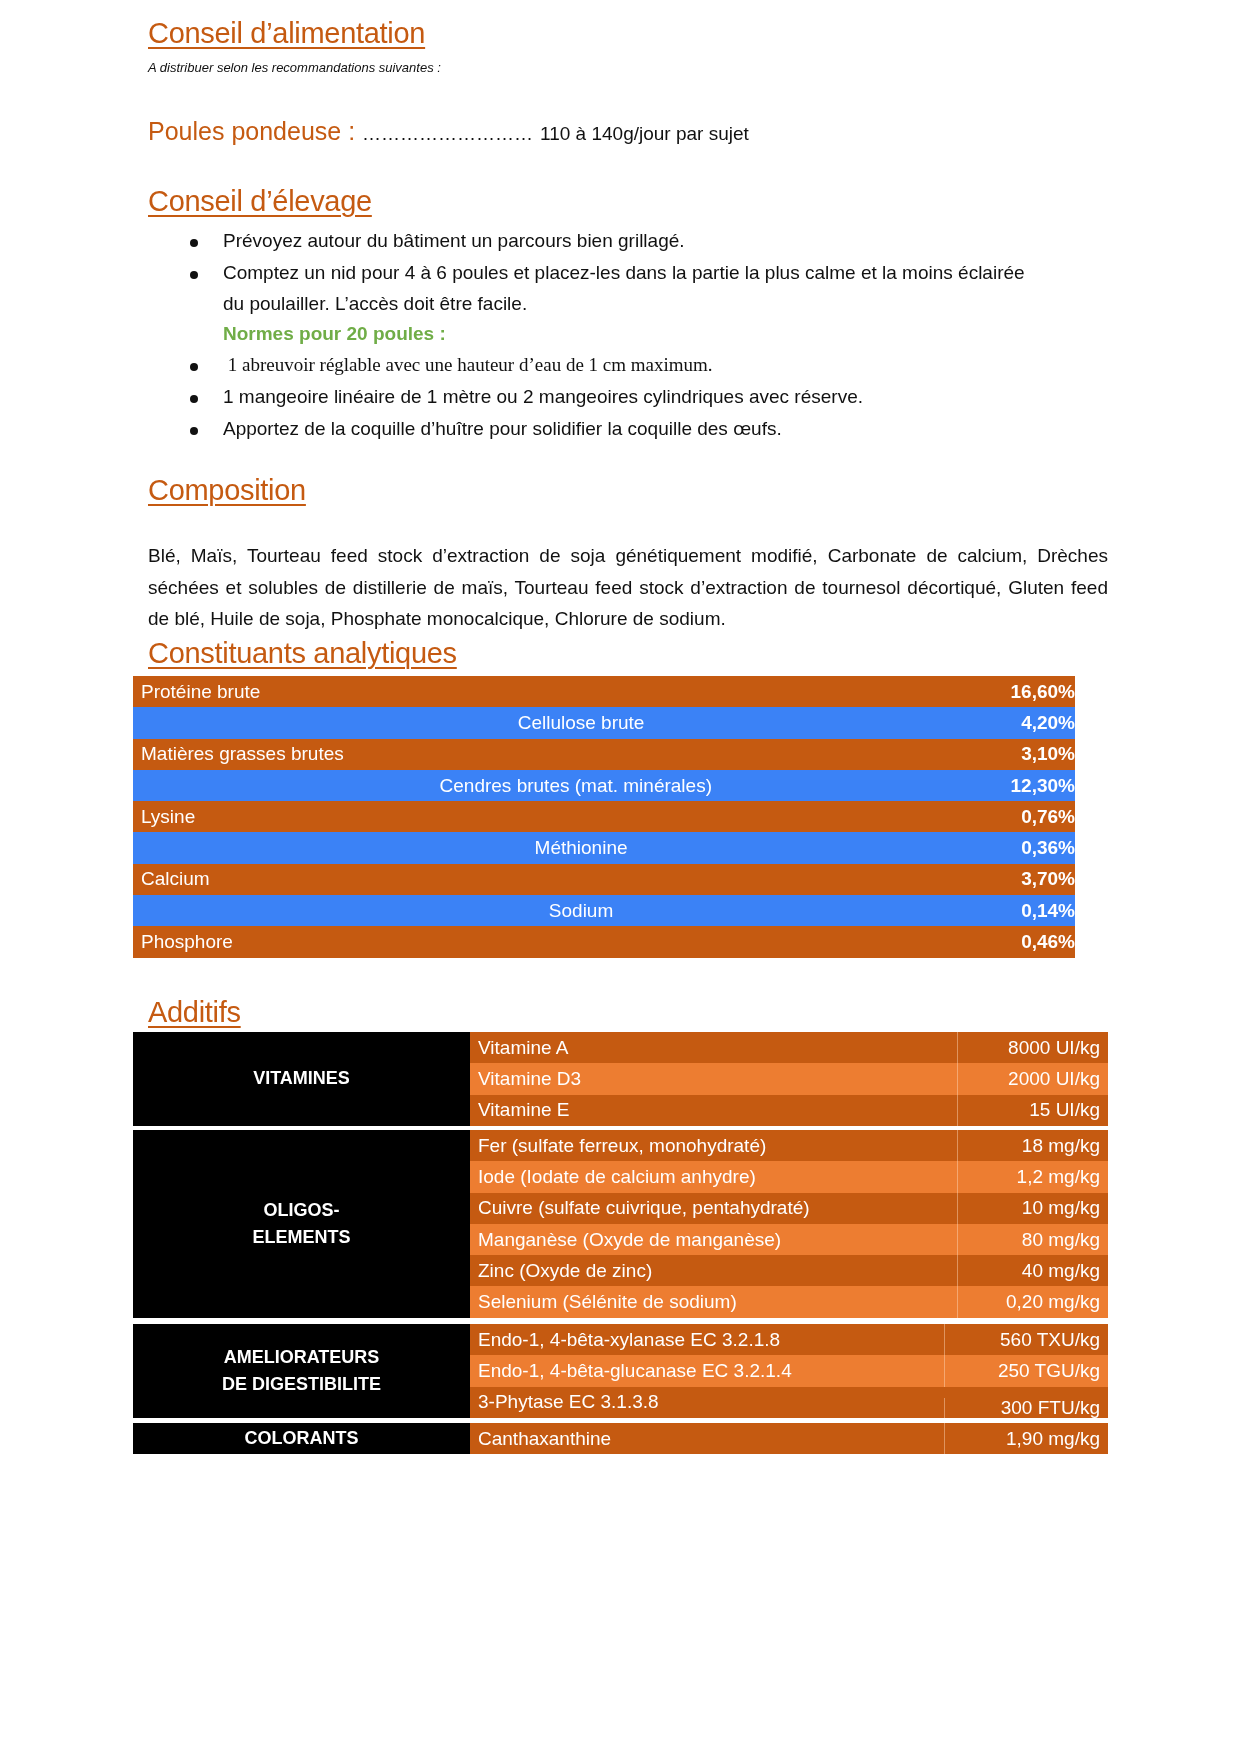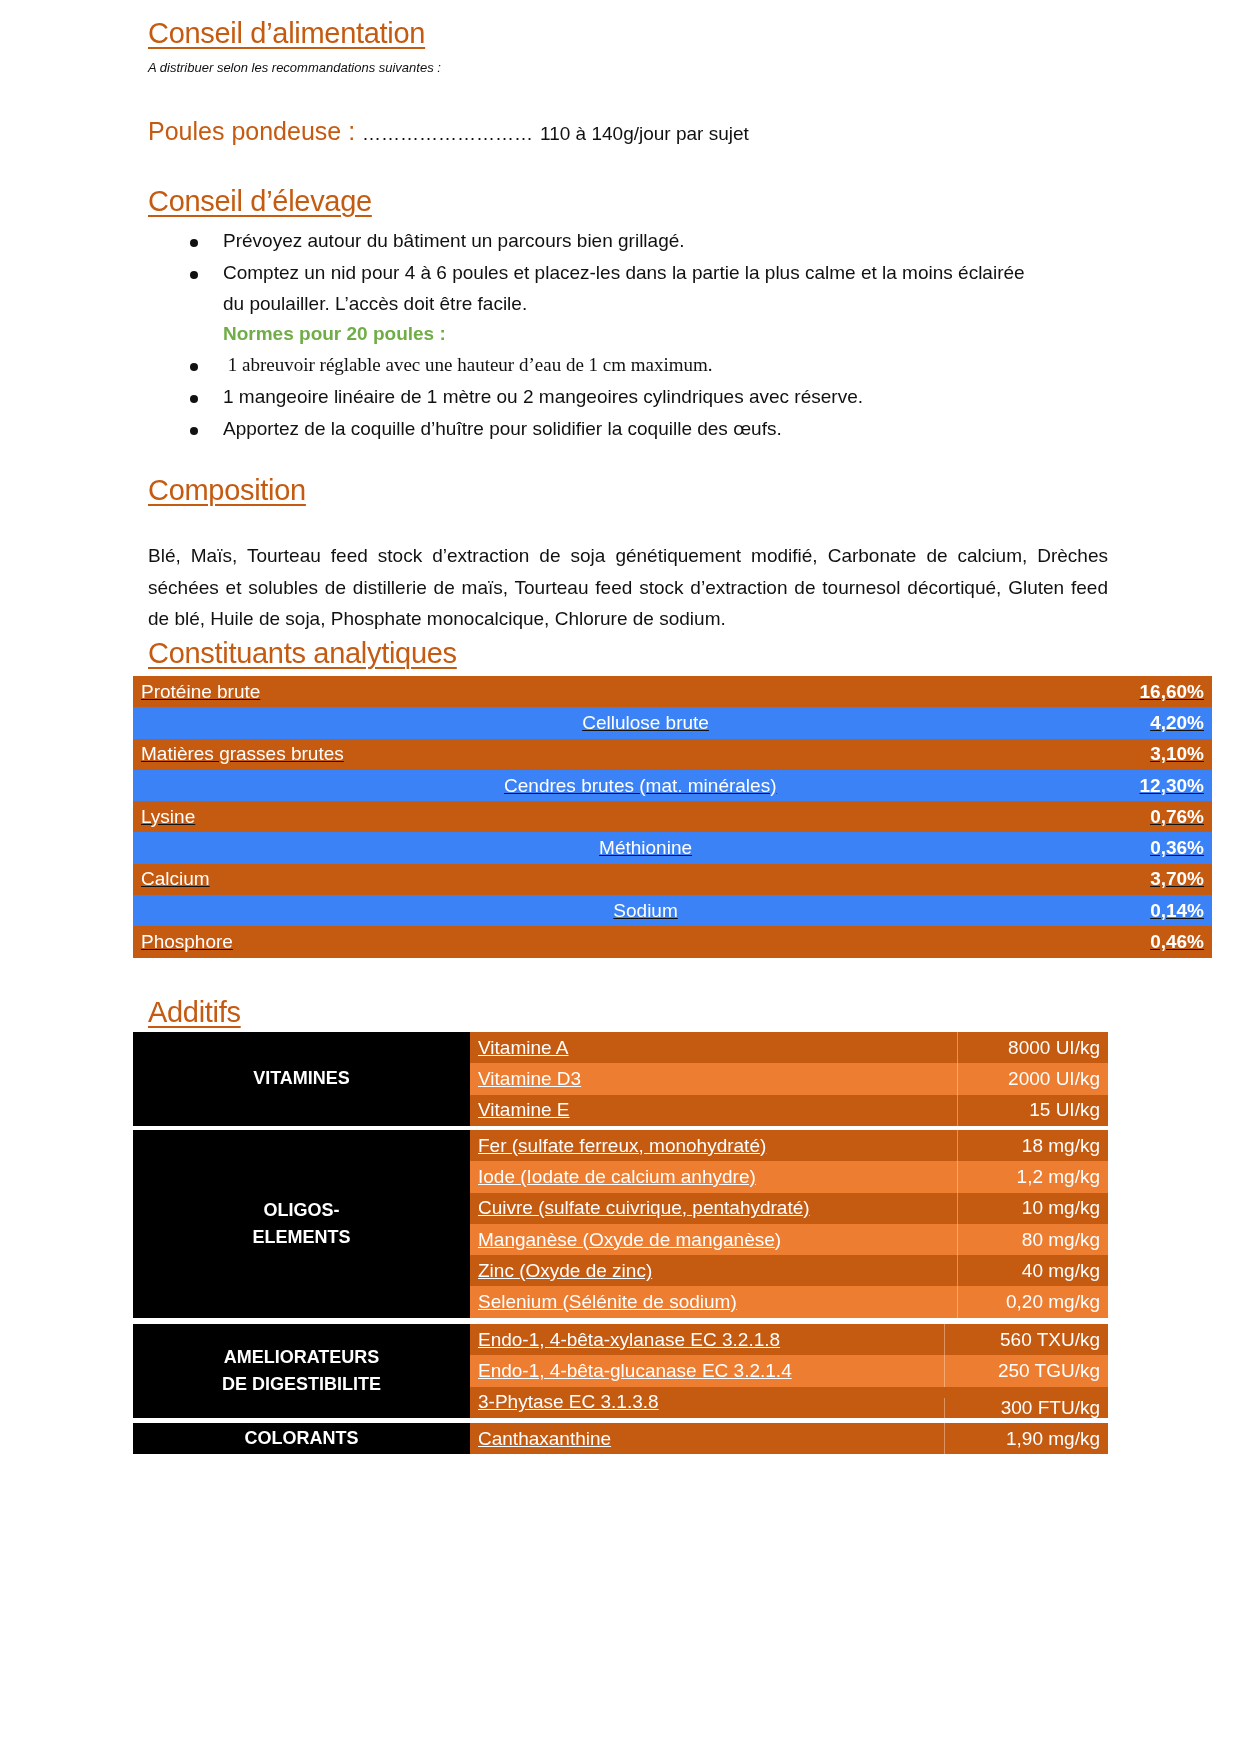--- a/index.html
+++ b/index.html
@@ -14,35 +14,35 @@
   .poules .dots { font-size: 19px; color: #111; }
   .poules .val { font-size: 19px; color: #111; }
   .bullet-line { position: absolute; left: 148px; font-size: 19px; white-space: nowrap; }
   .bullet-dot { position: absolute; left: 42px; top: 9px; width: 8px; height: 8px; border-radius: 50%; background: #111; }
   .bullet-text { position: absolute; left: 75px; top: 0; white-space: nowrap; }
   .green { color: #70ad47; font-weight: bold; }
   .composition { position: absolute; left: 148px; width: 960px; top: 540px; font-size: 19px;
                  line-height: 31.5px; text-align: justify; }
 
   
-  .tbl { position: absolute; left: 133px; width: 1079px; text-decoration: underline; }
+  .tbl { position: absolute; left: 133px; width: 942px; }
   .row { height: 31.3px; display: flex; align-items: center; color: #fff; font-size: 19px; position: relative; }
   .row.dark { background: #c55a11; }
   .row.light { background: #3b82f6; text-align: center; }
   .row .name { padding-left: 8px; flex: 1; white-space: nowrap; }
-  .row .value { padding-right: 8px; font-weight: bold; white-space: nowrap; }
+  .row .value { font-weight: bold; white-space: nowrap; }
 
   .add-block { position: absolute; left: 133px; width: 975px; display: flex; }
   .add-cat { background: #000; color: #fff; font-weight: bold; font-size: 18px; width: 337px;
              display: flex; align-items: center; justify-content: center; text-align: center; line-height: 27px; }
   .add-rows { flex: 1; }
   .add-row { height: 31.3px; display: flex; color: #fff; font-size: 19px; }
   .add-row.dark { background: #c55a11; }
   .add-row.light { background: #ed7d31; }
-  .add-row .n { flex: 1; padding-left: 8px; display: flex; align-items: center; white-space: nowrap; text-decoration: underline; }
+  .add-row .n { flex: 1; padding-left: 8px; display: flex; align-items: center; white-space: nowrap; }
   .add-row .v { border-left: 1px solid rgba(255,220,190,0.45); display: flex; align-items: center;
                 justify-content: flex-end; padding-right: 8px; white-space: nowrap; }
 </style>
 </head>
 <body>
 
 <div class="abs h1" style="left:148px; top:17px;">Conseil d’alimentation</div>
 <div class="abs subtitle" style="left:148px; top:60px;">A distribuer selon les recommandations suivantes :</div>
 <div class="abs poules" style="left:148px; top:117px;">
   <span class="label">Poules pondeuse :</span>

